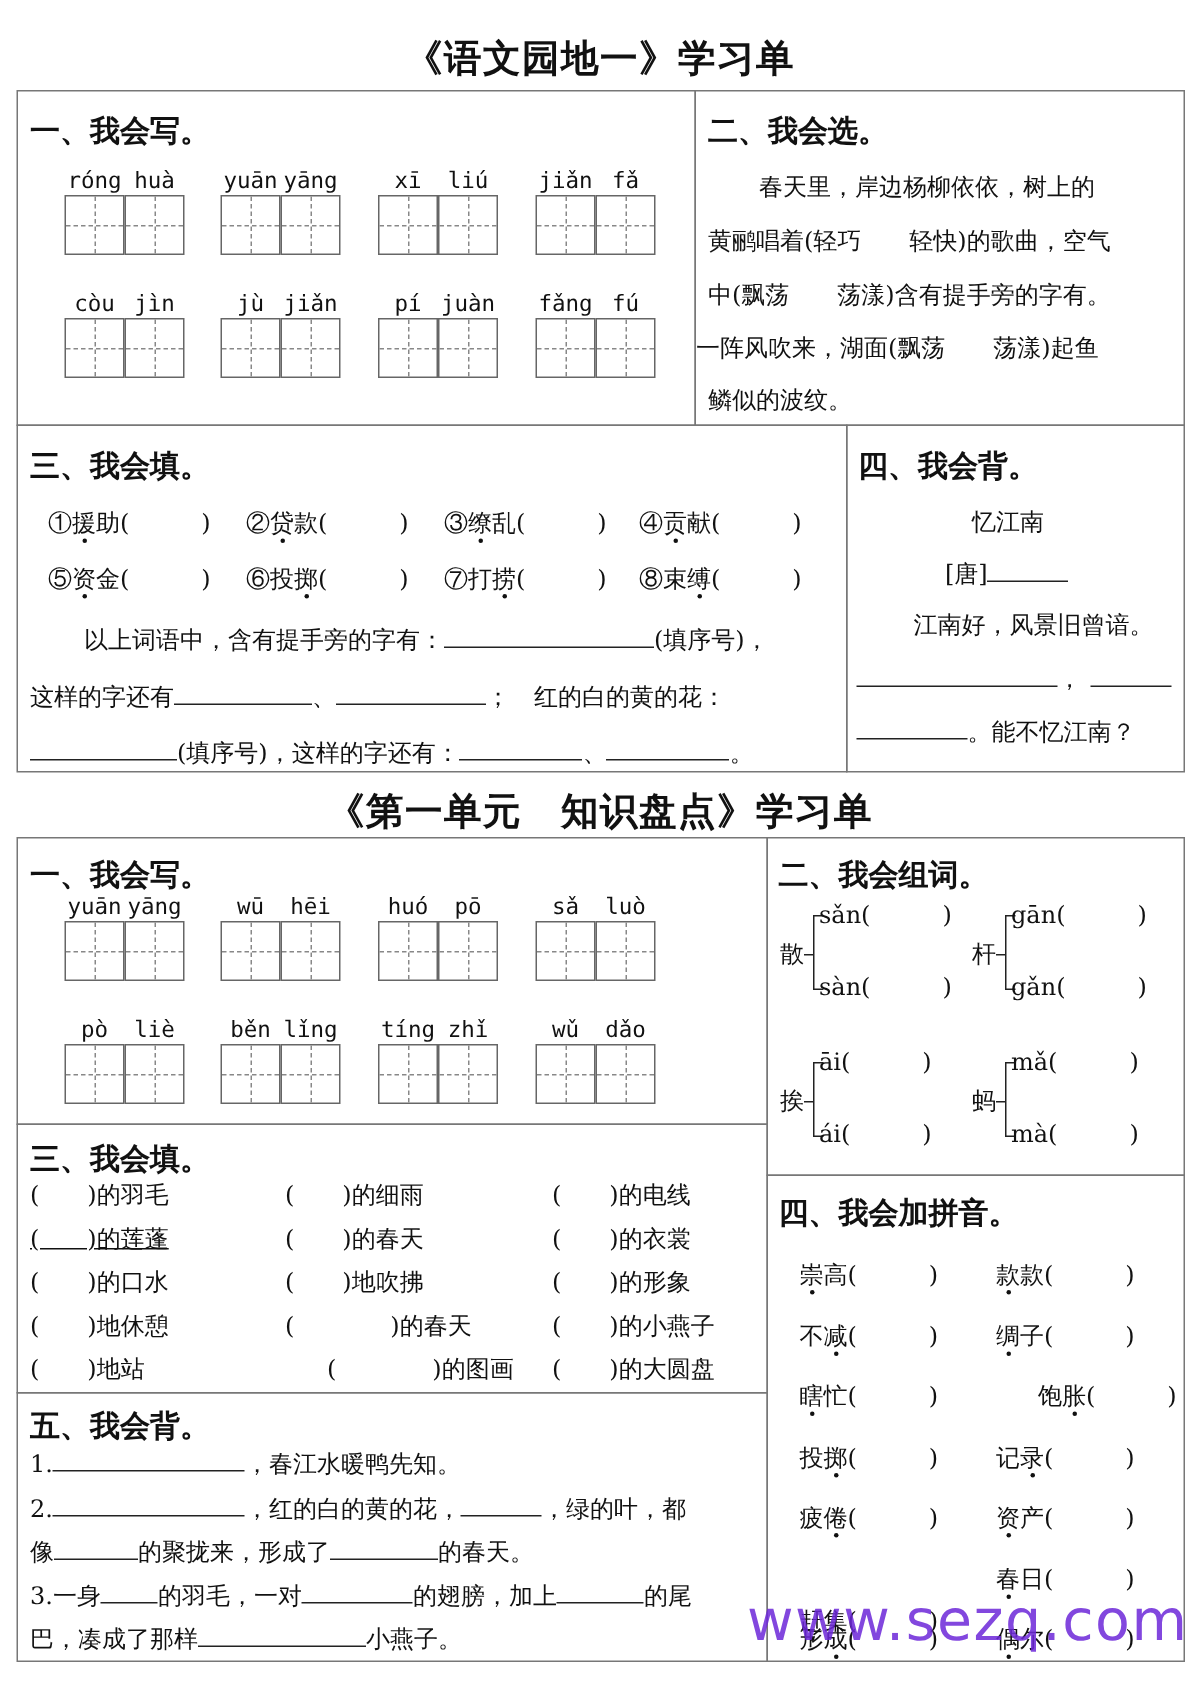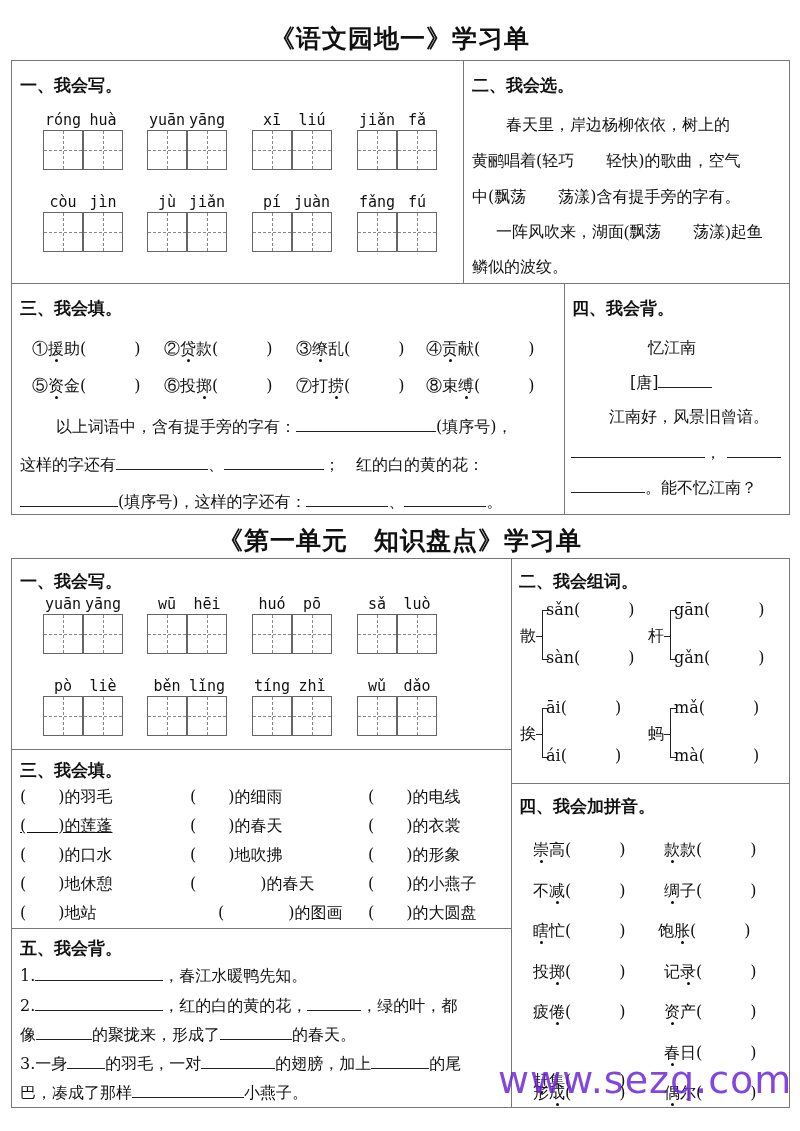--- a/index.html
+++ b/index.html
@@ -1,21 +1,21 @@
 <!DOCTYPE html>
 <html><head>
 <meta charset="utf-8">
 <style>
   html, body { margin:0; padding:0; background:#ffffff; }
   body { width:800px; height:1131px; position:relative; overflow:hidden;
          font-family:"DejaVu Serif","Liberation Serif",serif; color:#111; }
   .title { position:absolute; left:0; width:800px; text-align:center; font-weight:bold;
            font-size:25px; font-family:"DejaVu Sans","Liberation Sans",sans-serif; letter-spacing:1px; }
   .box { position:absolute; border:1.5px solid #777; box-sizing:border-box; }
-  .head { position:absolute; font-weight:bold; font-size:17px;
+  .head { position:absolute; font-weight:bold; font-size:20px;
           font-family:Liberation Serif, serif; }
   .py { position:absolute; font-family:"DejaVu Sans Mono","Liberation Mono",monospace; font-size:15px;
         text-align:center; width:40px; }
   .tian { position:absolute; width:40px; height:40px; border:1.2px solid #666; box-sizing:border-box; }
   .tian::before { content:""; position:absolute; left:0; right:0; top:50%; border-top:1px dashed #888; }
   .tian::after { content:""; position:absolute; top:0; bottom:0; left:50%; border-left:1px dashed #888; }
   .txt { position:absolute; font-size:16px; white-space:nowrap; }
   .dot { position:relative; }
   .dot::after { content:""; position:absolute; left:50%; bottom:-4px; width:3px; height:3px;
                 margin-left:-1.5px; background:#111; border-radius:50%; }
@@ -68,21 +68,21 @@
     <div class="py" style="left: 357px; top: 193px;">fǎng</div>
     <div class="tian" style="left: 357px; top: 212px;"></div>
     <div class="py" style="left: 397px; top: 193px;">fú</div>
     <div class="tian" style="left: 397px; top: 212px;"></div>
   </div>
 
 <div class="head" style="left:472px;top:74px;">二、我会选。</div>
 <div class="txt" style="left:472px;top:115px;text-indent:34px;">春天里，岸边杨柳依依，树上的</div>
 <div class="txt" style="left:472px;top:151px;">黄鹂唱着(轻巧　　轻快)的歌曲，空气</div>
 <div class="txt" style="left:472px;top:187px;">中(飘荡　　荡漾)含有提手旁的字有。</div>
-<div class="txt" style="left:496px;top:222px;font-family:Liberation Serif, serif;">一阵风吹来，湖面(飘荡　　荡漾)起鱼</div>
+<div class="txt" style="left:464px;top:222px;">一阵风吹来，湖面(飘荡　　荡漾)起鱼</div>
 <div class="txt" style="left:472px;top:257px;">鳞似的波纹。</div>
 
 <div class="head" style="left:20px;top:297px;">三、我会填。</div>
 <div id="s1fill">
     <div class="txt" style="left: 32px; top: 339px;"><span>①</span><span class="dot">援</span><span>助</span><span>(　　　)</span></div>
     <div class="txt" style="left: 164px; top: 339px;"><span>②</span><span class="dot">贷</span><span>款</span><span>(　　　)</span></div>
     <div class="txt" style="left: 296px; top: 339px;"><span>③</span><span class="dot">缭</span><span>乱</span><span>(　　　)</span></div>
     <div class="txt" style="left: 426px; top: 339px;"><span>④</span><span class="dot">贡</span><span>献</span><span>(　　　)</span></div>
     <div class="txt" style="left: 32px; top: 376px;"><span>⑤</span><span class="dot">资</span><span>金</span><span>(　　　)</span></div>
     <div class="txt" style="left: 164px; top: 376px;"><span>⑥</span><span>投</span><span class="dot">掷</span><span>(　　　)</span></div>
@@ -200,21 +200,21 @@
     <div class="txt" style="left: 368px; top: 903px;">(　　)的大圆盘</div>
   </div>
 
 <div class="head" style="left:519px;top:795px;">四、我会加拼音。</div>
 <div id="s2pinyin">
     <div class="txt" style="left: 533px; top: 840px;"><span class="dot">崇</span><span>高</span><span>(　　　)</span></div>
     <div class="txt" style="left: 664px; top: 840px;"><span class="dot">款</span><span>款</span><span>(　　　)</span></div>
     <div class="txt" style="left: 533px; top: 880.5px;"><span>不</span><span class="dot">减</span><span>(　　　)</span></div>
     <div class="txt" style="left: 664px; top: 880.5px;"><span class="dot">绸</span><span>子</span><span>(　　　)</span></div>
     <div class="txt" style="left: 533px; top: 921px;"><span class="dot">瞎</span><span>忙</span><span>(　　　)</span></div>
-    <div class="txt" style="left: 658px; top: 921px;"><span>饱</span><span class="dot">胀</span><span>(　　　)</span></div>
+    <div class="txt" style="left: 692px; top: 921px;"><span>饱</span><span class="dot">胀</span><span>(　　　)</span></div>
     <div class="txt" style="left: 533px; top: 961.5px;"><span>投</span><span class="dot">掷</span><span>(　　　)</span></div>
     <div class="txt" style="left: 664px; top: 961.5px;"><span>记</span><span class="dot">录</span><span>(　　　)</span></div>
     <div class="txt" style="left: 533px; top: 1002px;"><span>疲</span><span class="dot">倦</span><span>(　　　)</span></div>
     <div class="txt" style="left: 664px; top: 1002px;"><span class="dot">资</span><span>产</span><span>(　　　)</span></div>
     <div class="txt" style="left: 533px; top: 1042.5px; margin-top: 28px;"><span class="dot">赶</span><span>集</span><span>(　　　)</span></div>
     <div class="txt" style="left: 664px; top: 1042.5px;"><span class="dot">春</span><span>日</span><span>(　　　)</span></div>
     <div class="txt" style="left: 533px; top: 1083px;"><span>形</span><span class="dot">成</span><span>(　　　)</span></div>
     <div class="txt" style="left: 664px; top: 1083px;"><span class="dot">偶</span><span>尔</span><span>(　　　)</span></div>
   </div>
 

